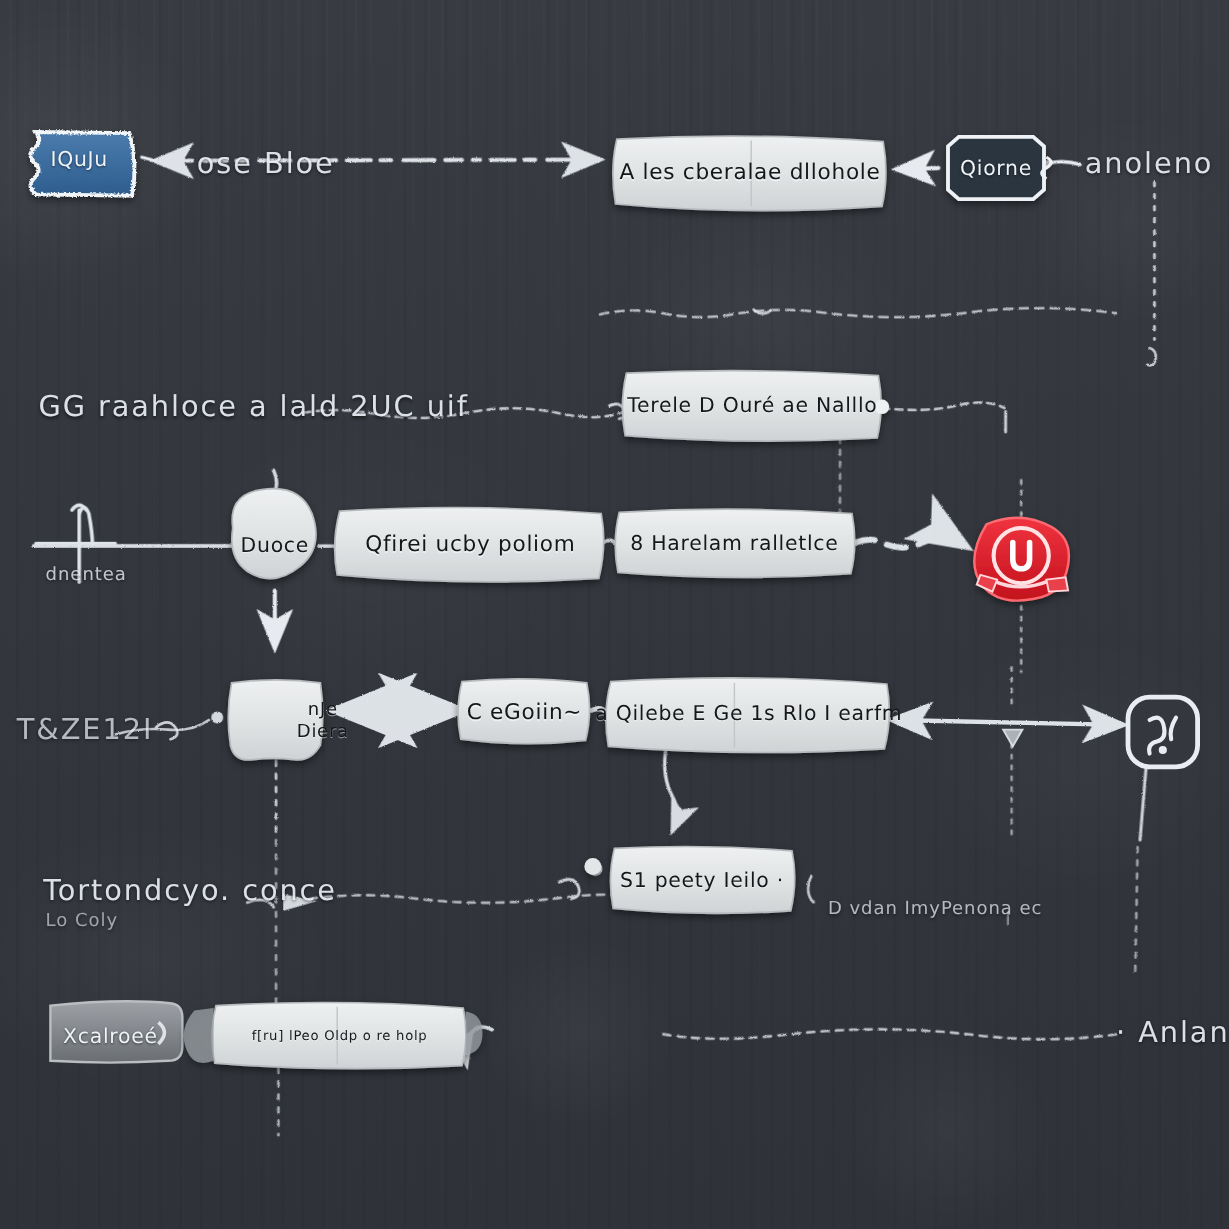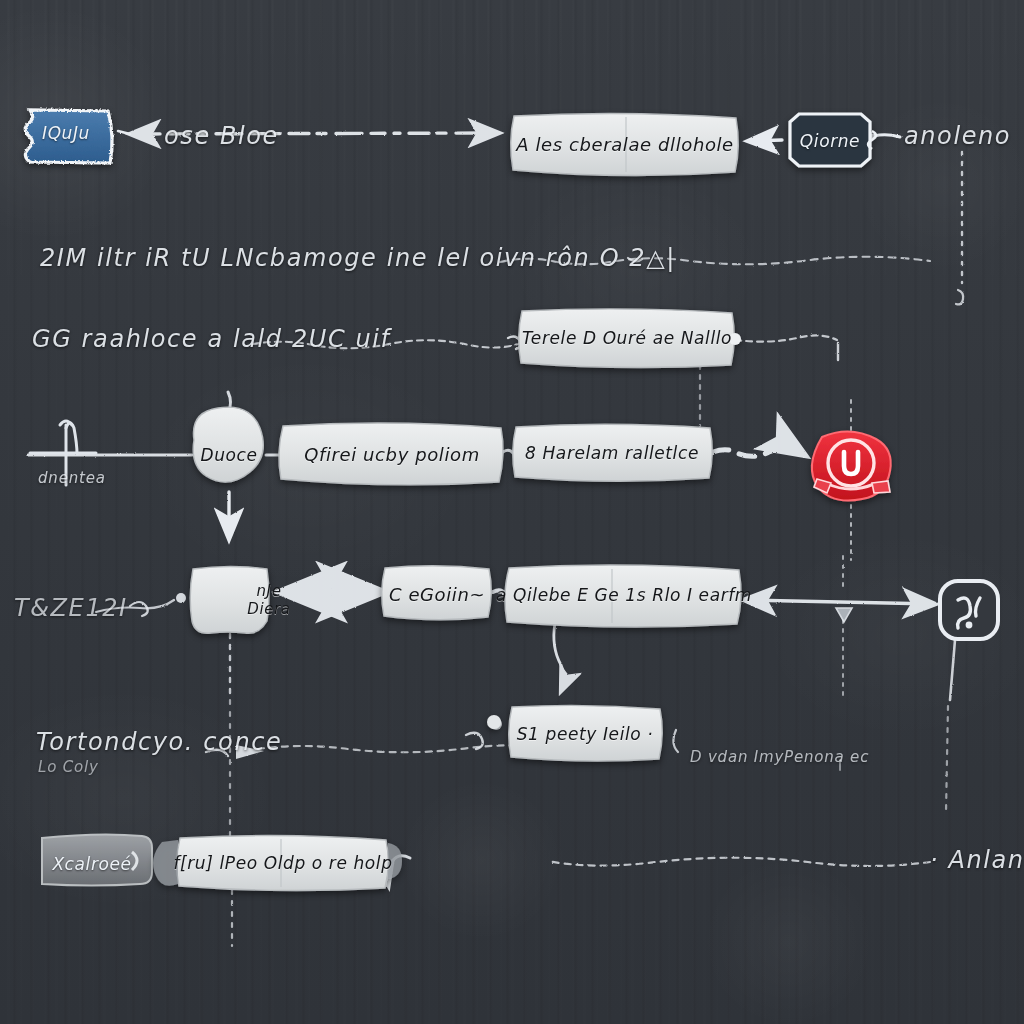--- a/index.html
+++ b/index.html
@@ -73,21 +73,21 @@
     pointer-events:none;
     text-shadow:0 1px 3px rgba(0,0,0,.7);
     opacity:.93;
   }
   .edge-label.sm{font-size:15px;opacity:.8;letter-spacing:.8px;}
   .edge-label.big{font-size:24px;letter-spacing:1.6px;}
 </style>
 </head>
 <body>
 
-<div id="stage" style="width: 1024px; height: 1024px; font-style: italic;">
+<div id="stage" style="width: 1024px; height: 1024px;">
   <div id="tex1"></div>
   <div id="tex2"></div>
   <div id="tex3"></div>
 
   <svg class="layer" id="edges" viewBox="0 0 1024 1024">
     <defs>
       <filter id="chalkf" x="-20%" y="-20%" width="140%" height="140%">
         <feTurbulence type="fractalNoise" baseFrequency="0.9" numOctaves="3" seed="7" result="n"></feTurbulence>
         <feDisplacementMap in="SourceGraphic" in2="n" scale="1.8" xChannelSelector="R" yChannelSelector="G"></feDisplacementMap>
       </filter>
@@ -363,27 +363,26 @@
   </div>
 
   <div class="node-label" style="left:437px;top:594px;font-size:18px;">C eGoiin~</div>
 
   <div class="node-label" style="left:624px;top:595px;font-size:17px;">a Qilebe E Ge 1s Rlo I earfm</div>
 
   <div class="node-label" style="left:585px;top:734px;font-size:17px;">S1 peety Ieilo  ·</div>
 
   <div class="node-label light" style="left:92px;top:864px;font-size:17px;">Xcalroeé</div>
 
-  <div class="node-label" style="left:283px;top:863px;font-size:17px;">f[ru] lPeo Oldp  o re holp</div>
+  <div class="node-label" style="left:283px;top:863px;font-size:11px;">f[ru] lPeo Oldp  o re holp</div>
 
   <div class="edge-label big" style="left:164px;top:136px;">ose Bloe</div>
 
   <div class="edge-label big" style="left:904px;top:136px;">anoleno</div>
 
-  <div class="edge-label big" style="left:40px;top:258px;">2IM iltr iR tU LNcbamoge ine lel oivn rôn O  2△|</div>
 
   <div class="edge-label big" style="left:32px;top:339px;">GG raahloce a lald 2UC  uif</div>
 
   <div class="edge-label sm" style="left:38px;top:478px;">dnentea</div>
 
   <div class="edge-label big" style="left:14px;top:608px;opacity:.72;">T&amp;ZE12I</div>
 
   <div class="edge-label big" style="left:36px;top:742px;text-align:right;">Tortondcyo. conce</div>
 
   <div class="edge-label sm" style="left:38px;top:767px;opacity:.6;">Lo Coly</div>

